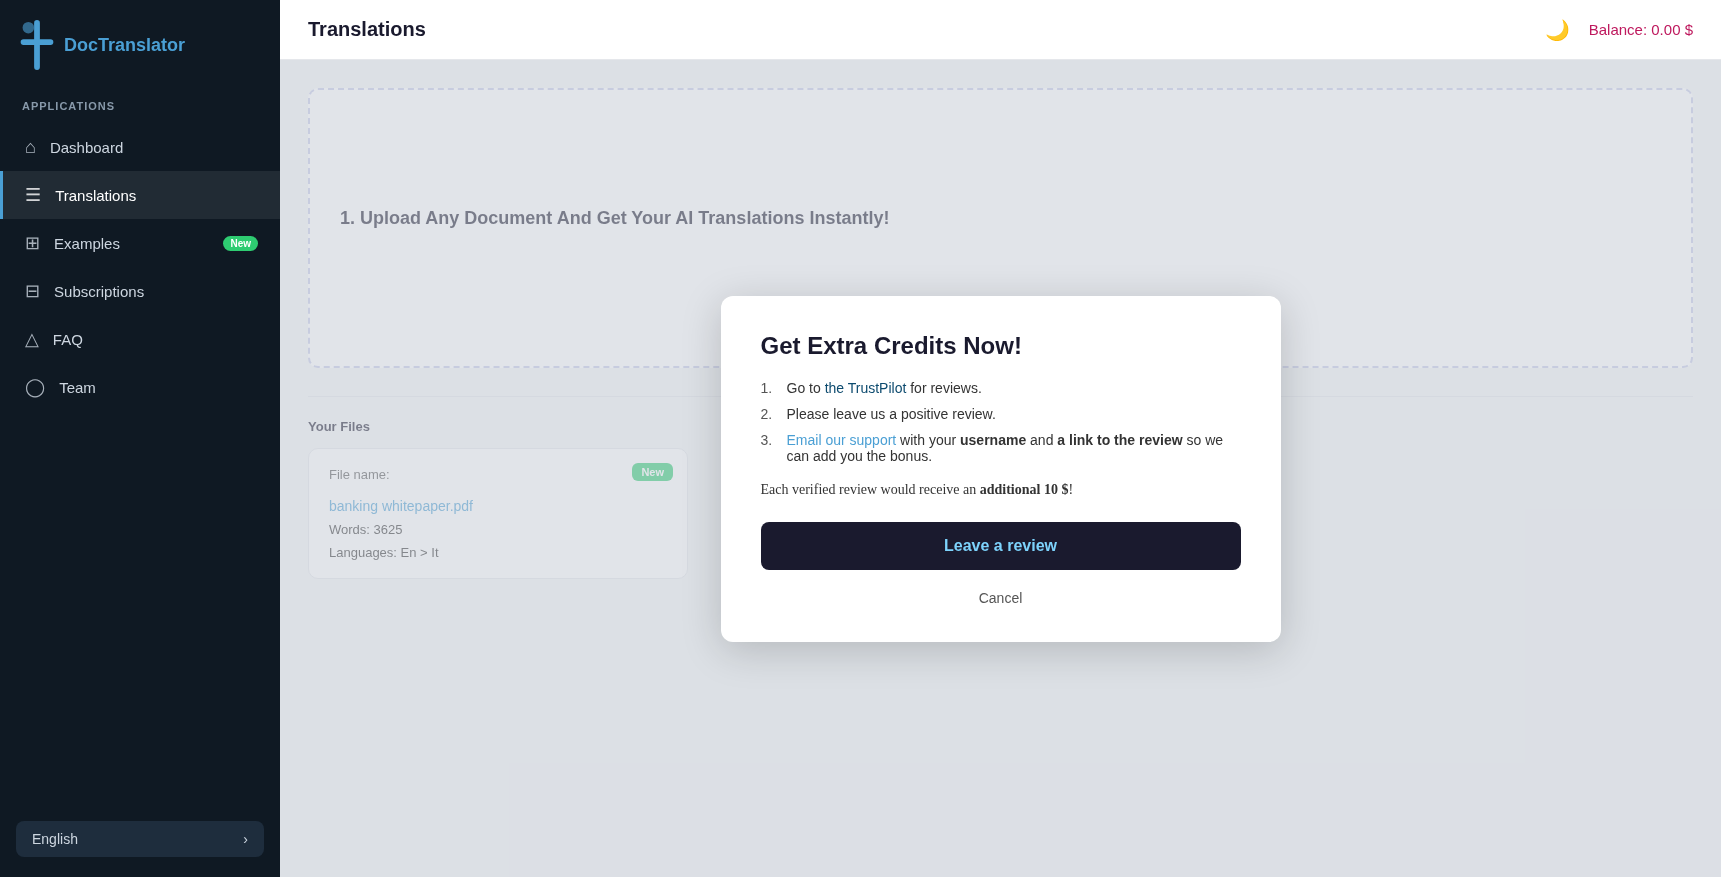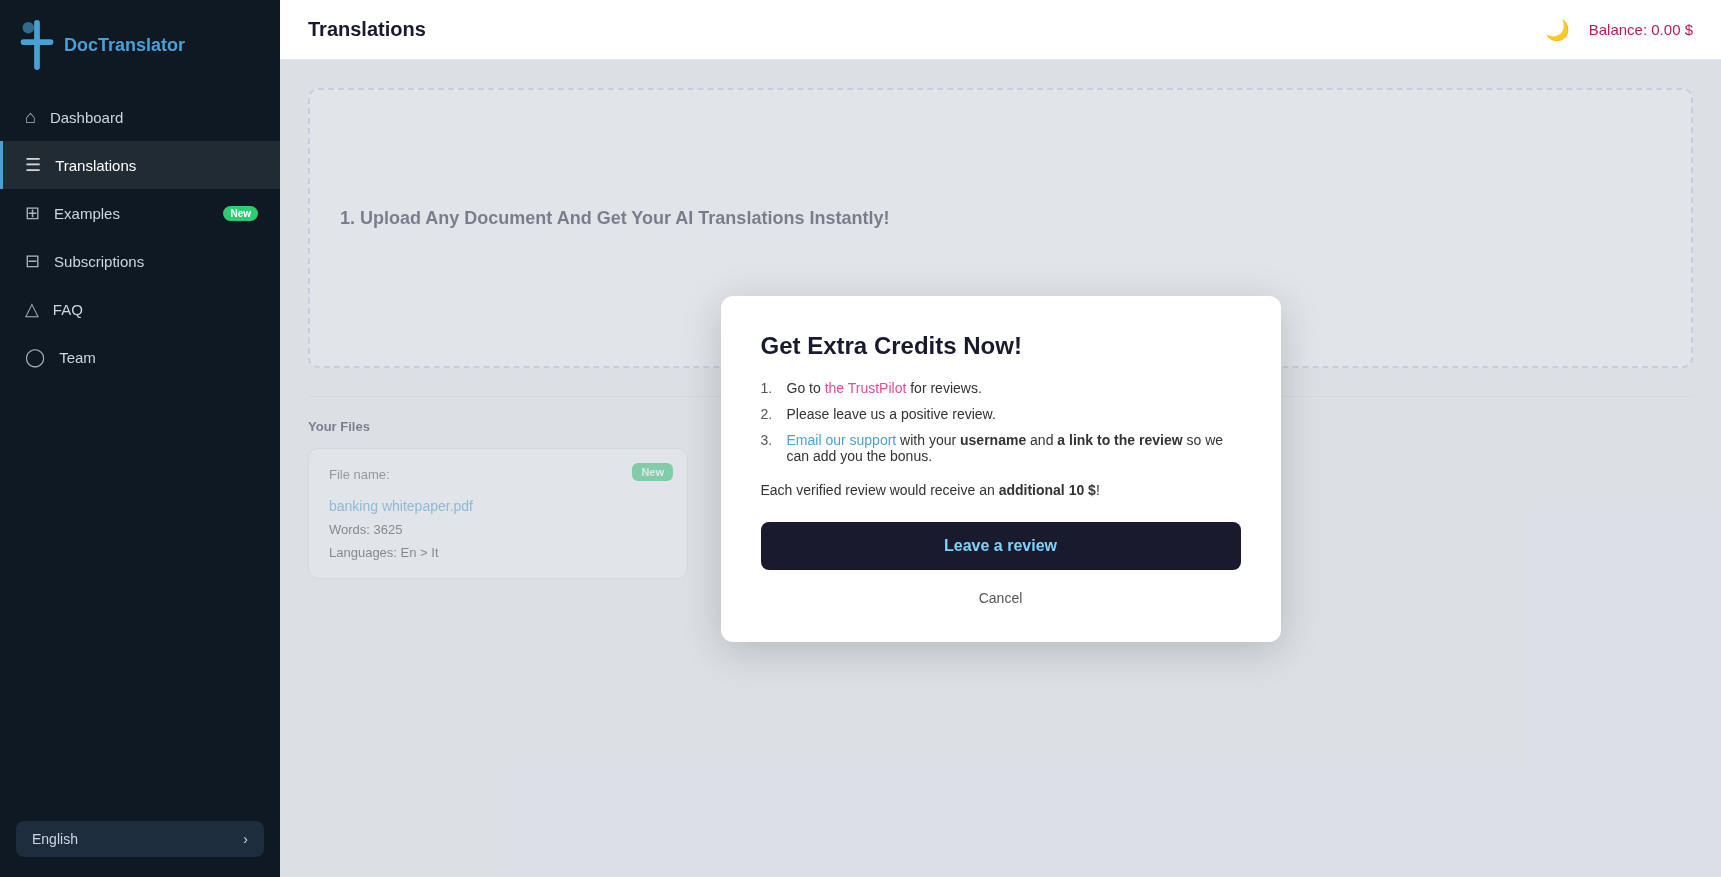--- a/index.html
+++ b/index.html
@@ -211,26 +211,27 @@
       margin-bottom: 18px;
     }
     .modal-steps li {
       font-size: 14px;
       color: #333;
       margin-bottom: 10px;
       display: flex;
       gap: 6px;
     }
     .step-num { color: #555; min-width: 20px; }
-    .trustpilot-link { color: #ec4899; text-decoration: none; }
+    .trustpilot-link { color: #0c4a6e; text-decoration: none; }
     .email-link { color: #4a9fd4; text-decoration: none; }
     .modal-bonus {
       font-size: 14px;
       color: #333;
       margin-bottom: 24px;
+      font-family: Liberation Serif, serif;
     }
     .modal-bonus strong { font-weight: 700; }
     .btn-review {
       width: 100%;
       background: #1a1a2e;
       color: #7dd3fc;
       border: none;
       border-radius: 8px;
       padding: 15px;
       font-size: 16px;
@@ -254,20 +255,21 @@
 
 <div class="sidebar">
   <div class="sidebar-logo">
     <svg class="logo-icon" viewBox="0 0 34 52" fill="none" xmlns="http://www.w3.org/2000/svg">
       <rect x="14" y="0" width="6" height="52" rx="3" fill="#4a9fd4"></rect>
       <rect x="0" y="20" width="34" height="6" rx="3" fill="#4a9fd4"></rect>
       <circle cx="8" cy="8" r="6" fill="#4a9fd4" opacity="0.6"></circle>
     </svg>
     <span class="logo-text">DocTranslator</span>
   </div>
+  <div class="sidebar-section-label">APPLICATIONS</div>
   <nav class="sidebar-nav">
     <div class="nav-item">
       <span class="nav-icon">⌂</span>
       <span>Dashboard</span>
     </div>
     <div class="nav-item active">
       <span class="nav-icon">☰</span>
       <span>Translations</span>
     </div>
     <div class="nav-item">

